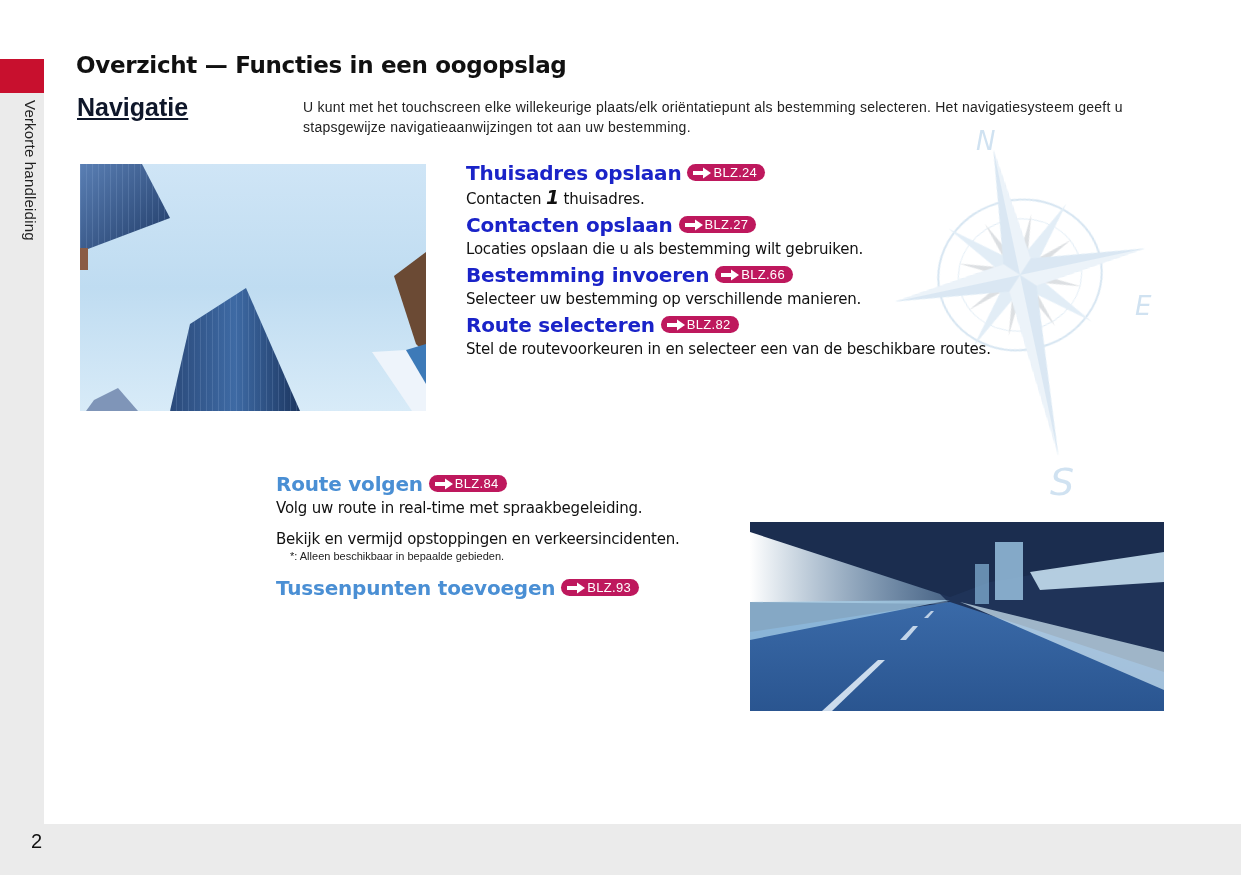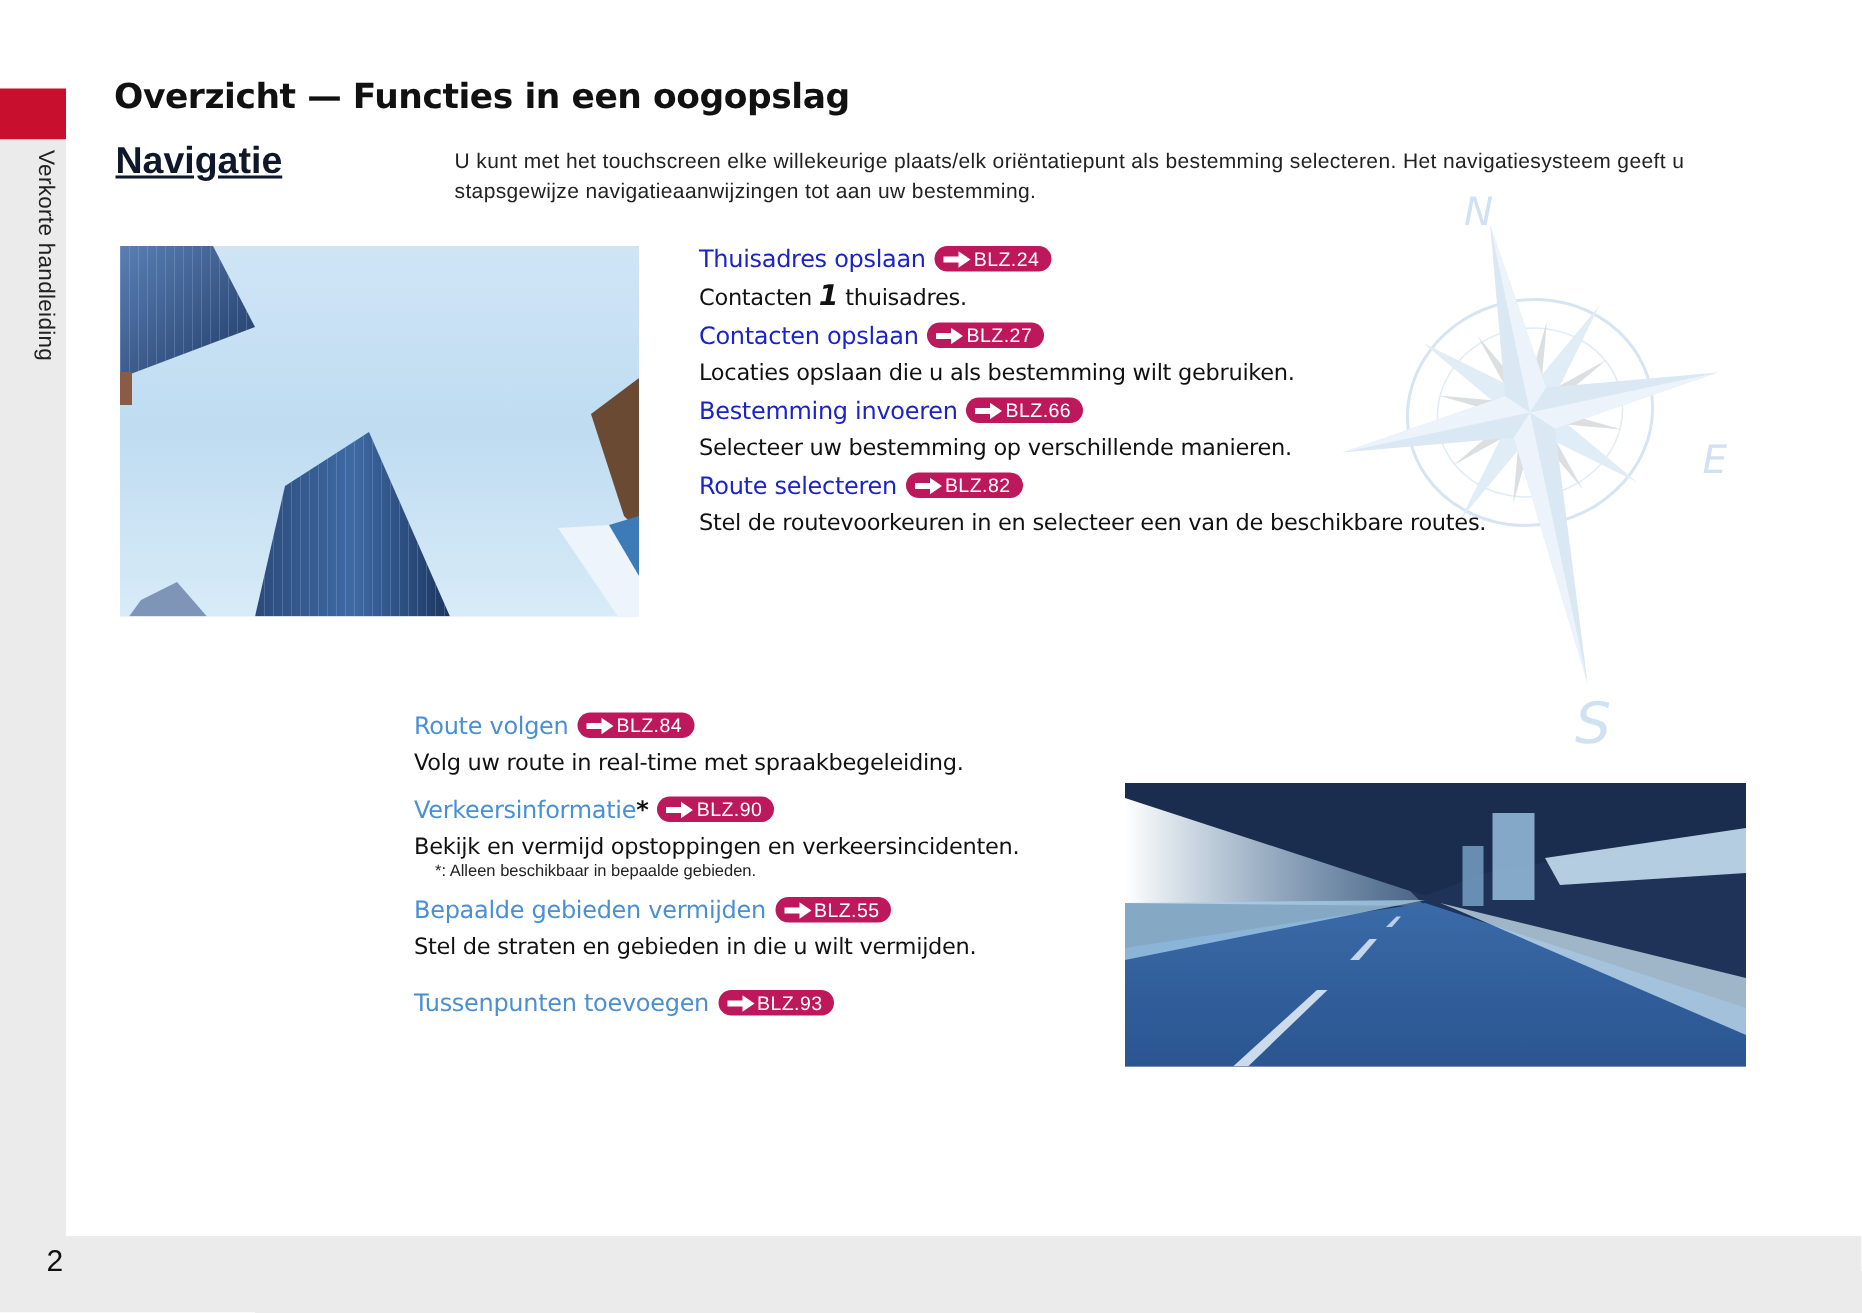--- a/index.html
+++ b/index.html
@@ -63,21 +63,21 @@
     }
     .feature-list { position: absolute; }
     .list-top { left: 466px; top: 160px; }
     .list-bottom { left: 276px; top: 471px; }
     .feature { margin: 0; }
     .feature-head {
       display: flex; align-items: center; height: 25px;
     }
     .feature-title {
       font-family: "DejaVu Sans", sans-serif;
-      font-weight: normal; font-size: 16px; letter-spacing: -0.2px;
+      font-weight: bold; font-size: 20px; letter-spacing: -0.2px;
     }
     .list-top .feature-title { color: #1a23c8; }
     .list-bottom .feature-title { color: #4a8fd4; }
     .asterisk { font-weight: bold; font-size: 16px; color: #111; }
     .badge {
       display: inline-flex; align-items: center;
       margin-left: 6px; height: 17px; padding: 0 8px 0 5px;
       background: #be185d; color: #fff; border-radius: 9px;
       font-family: "Liberation Sans", sans-serif; font-size: 13px;
       letter-spacing: 0.3px;
@@ -279,45 +279,23 @@
       <span class="badge">
         <svg class="arrow" viewBox="0 0 20 12">
             <path d="M1 4h10V0.5l8 5.5-8 5.5V8H1z" fill="#fff"></path>
           </svg>
         <span>BLZ.84</span>
       </span>
     </div>
     <div class="feature-desc">Volg uw route in real-time met spraakbegeleiding.</div>
   </div>
   <div class="feature">
-    <div class="feature-head">
-      <span class="feature-title">Verkeersinformatie</span>
-        <span class="asterisk">*</span>
-      <span class="badge">
-        <svg class="arrow" viewBox="0 0 20 12">
-            <path d="M1 4h10V0.5l8 5.5-8 5.5V8H1z" fill="#fff"></path>
-          </svg>
-        <span>BLZ.90</span>
-      </span>
-    </div>
     <div class="feature-desc">Bekijk en vermijd opstoppingen en verkeersincidenten.</div>
     <div class="note">*: Alleen beschikbaar in bepaalde gebieden.</div>
   </div>
-  <div class="feature">
-    <div class="feature-head">
-      <span class="feature-title">Bepaalde gebieden vermijden</span>
-      <span class="badge">
-        <svg class="arrow" viewBox="0 0 20 12">
-            <path d="M1 4h10V0.5l8 5.5-8 5.5V8H1z" fill="#fff"></path>
-          </svg>
-        <span>BLZ.55</span>
-      </span>
-    </div>
-    <div class="feature-desc">Stel de straten en gebieden in die u wilt vermijden.</div>
-  </div>
   <div class="feature" style="margin-top:12px">
     <div class="feature-head">
       <span class="feature-title">Tussenpunten toevoegen</span>
       <span class="badge">
         <svg class="arrow" viewBox="0 0 20 12">
             <path d="M1 4h10V0.5l8 5.5-8 5.5V8H1z" fill="#fff"></path>
           </svg>
         <span>BLZ.93</span>
       </span>
     </div>

